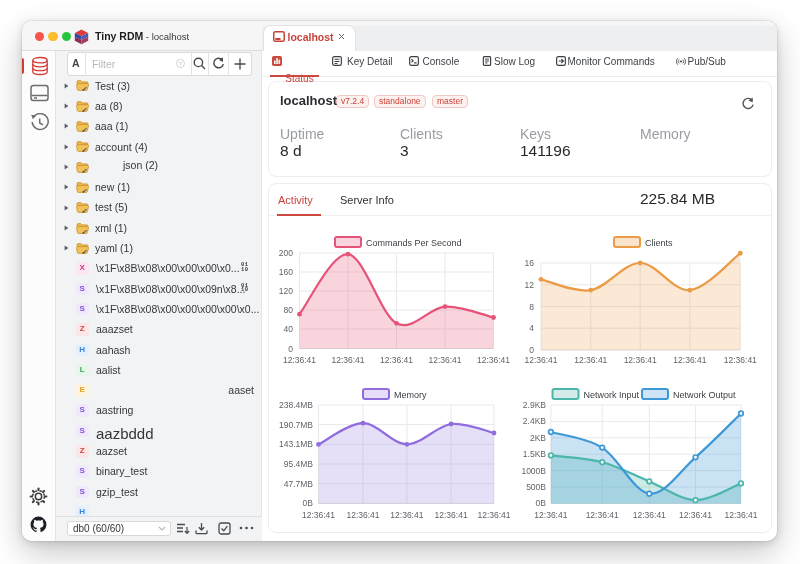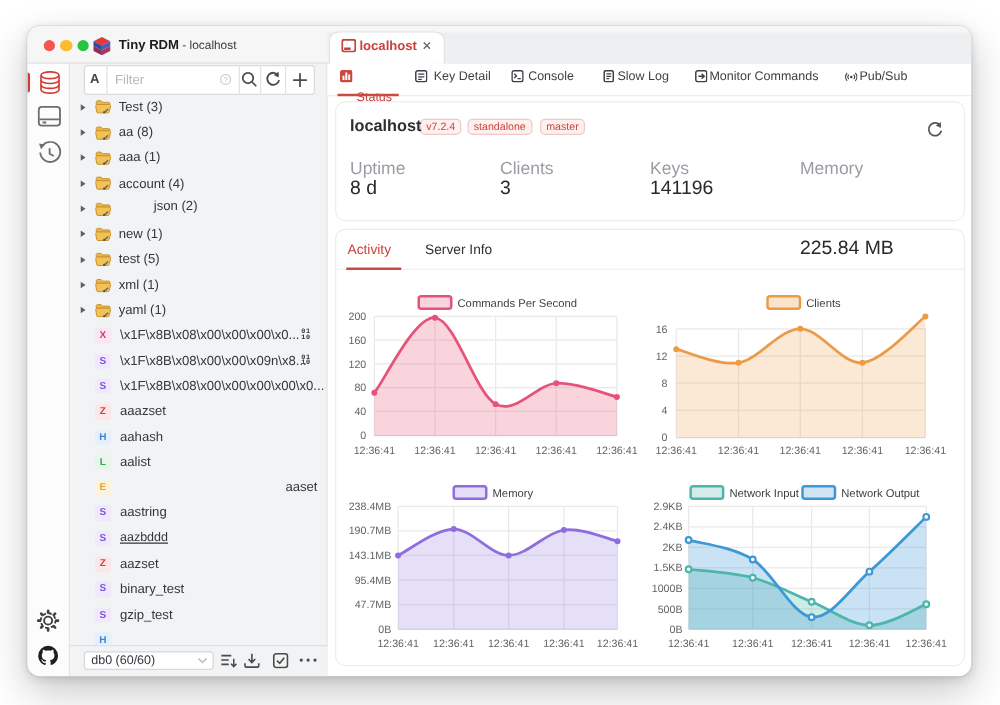--- a/index.html
+++ b/index.html
@@ -213,21 +213,21 @@
   <div class="abs" style="left:74px; top:302.2px; font-size:10.5px; color:#33363b; width:158px; white-space:nowrap; overflow:hidden;">aaazset</div>
   <div class="badge" style="left:54px; top:322.5px; background:#e4f0fc; color:#3e83d8;">H</div>
   <div class="abs" style="left:74px; top:322.5px; font-size:10.5px; color:#33363b; width:158px; white-space:nowrap; overflow:hidden;">aahash</div>
   <div class="badge" style="left:54px; top:342.8px; background:#e6f6ea; color:#36a854;">L</div>
   <div class="abs" style="left:74px; top:342.8px; font-size:10.5px; color:#33363b; width:158px; white-space:nowrap; overflow:hidden;">aalist</div>
   <div class="badge" style="left:54px; top:363.1px; background:#fcf2dd; color:#e8a32c;">E</div>
   <div class="abs" style="left:74px; top:363.1px; font-size:10.5px; color:#33363b; width:158px; white-space:nowrap; overflow:hidden;text-align:right;">aaset</div>
   <div class="badge" style="left:54px; top:383.4px; background:#f0e9fb; color:#8256dc;">S</div>
   <div class="abs" style="left:74px; top:383.4px; font-size:10.5px; color:#33363b; width:158px; white-space:nowrap; overflow:hidden;">aastring</div>
   <div class="badge" style="left:54px; top:403.7px; background:#f0e9fb; color:#8256dc;">S</div>
-  <div class="abs" style="left:74px; top:403.7px; font-size:10px; color:#33363b; width:158px; white-space:nowrap; overflow:hidden;text-decoration:underline;">aazbddd</div>
+  <div class="abs" style="left:74px; top:403.7px; font-size:15px; color:#33363b; width:158px; white-space:nowrap; overflow:hidden;">aazbddd</div>
   <div class="badge" style="left:54px; top:424.0px; background:#fbe7e7; color:#d64242;">Z</div>
   <div class="abs" style="left:74px; top:424.0px; font-size:10.5px; color:#33363b; width:158px; white-space:nowrap; overflow:hidden;">aazset</div>
   <div class="badge" style="left:54px; top:444.3px; background:#f0e9fb; color:#8256dc;">S</div>
   <div class="abs" style="left:74px; top:444.3px; font-size:10.5px; color:#33363b; width:158px; white-space:nowrap; overflow:hidden;">binary_test</div>
   <div class="badge" style="left:54px; top:464.6px; background:#f0e9fb; color:#8256dc;">S</div>
   <div class="abs" style="left:74px; top:464.6px; font-size:10.5px; color:#33363b; width:158px; white-space:nowrap; overflow:hidden;">gzip_test</div>
   <div class="badge" style="left:54px; top:484.9px; background:#e4f0fc; color:#3e83d8;">H</div>
   <div class="abs" style="left:74px; top:495px; font-size:10.5px; color:#33363b; width:158px; white-space:nowrap; overflow:hidden;">hash_key</div>
   </div>
 

